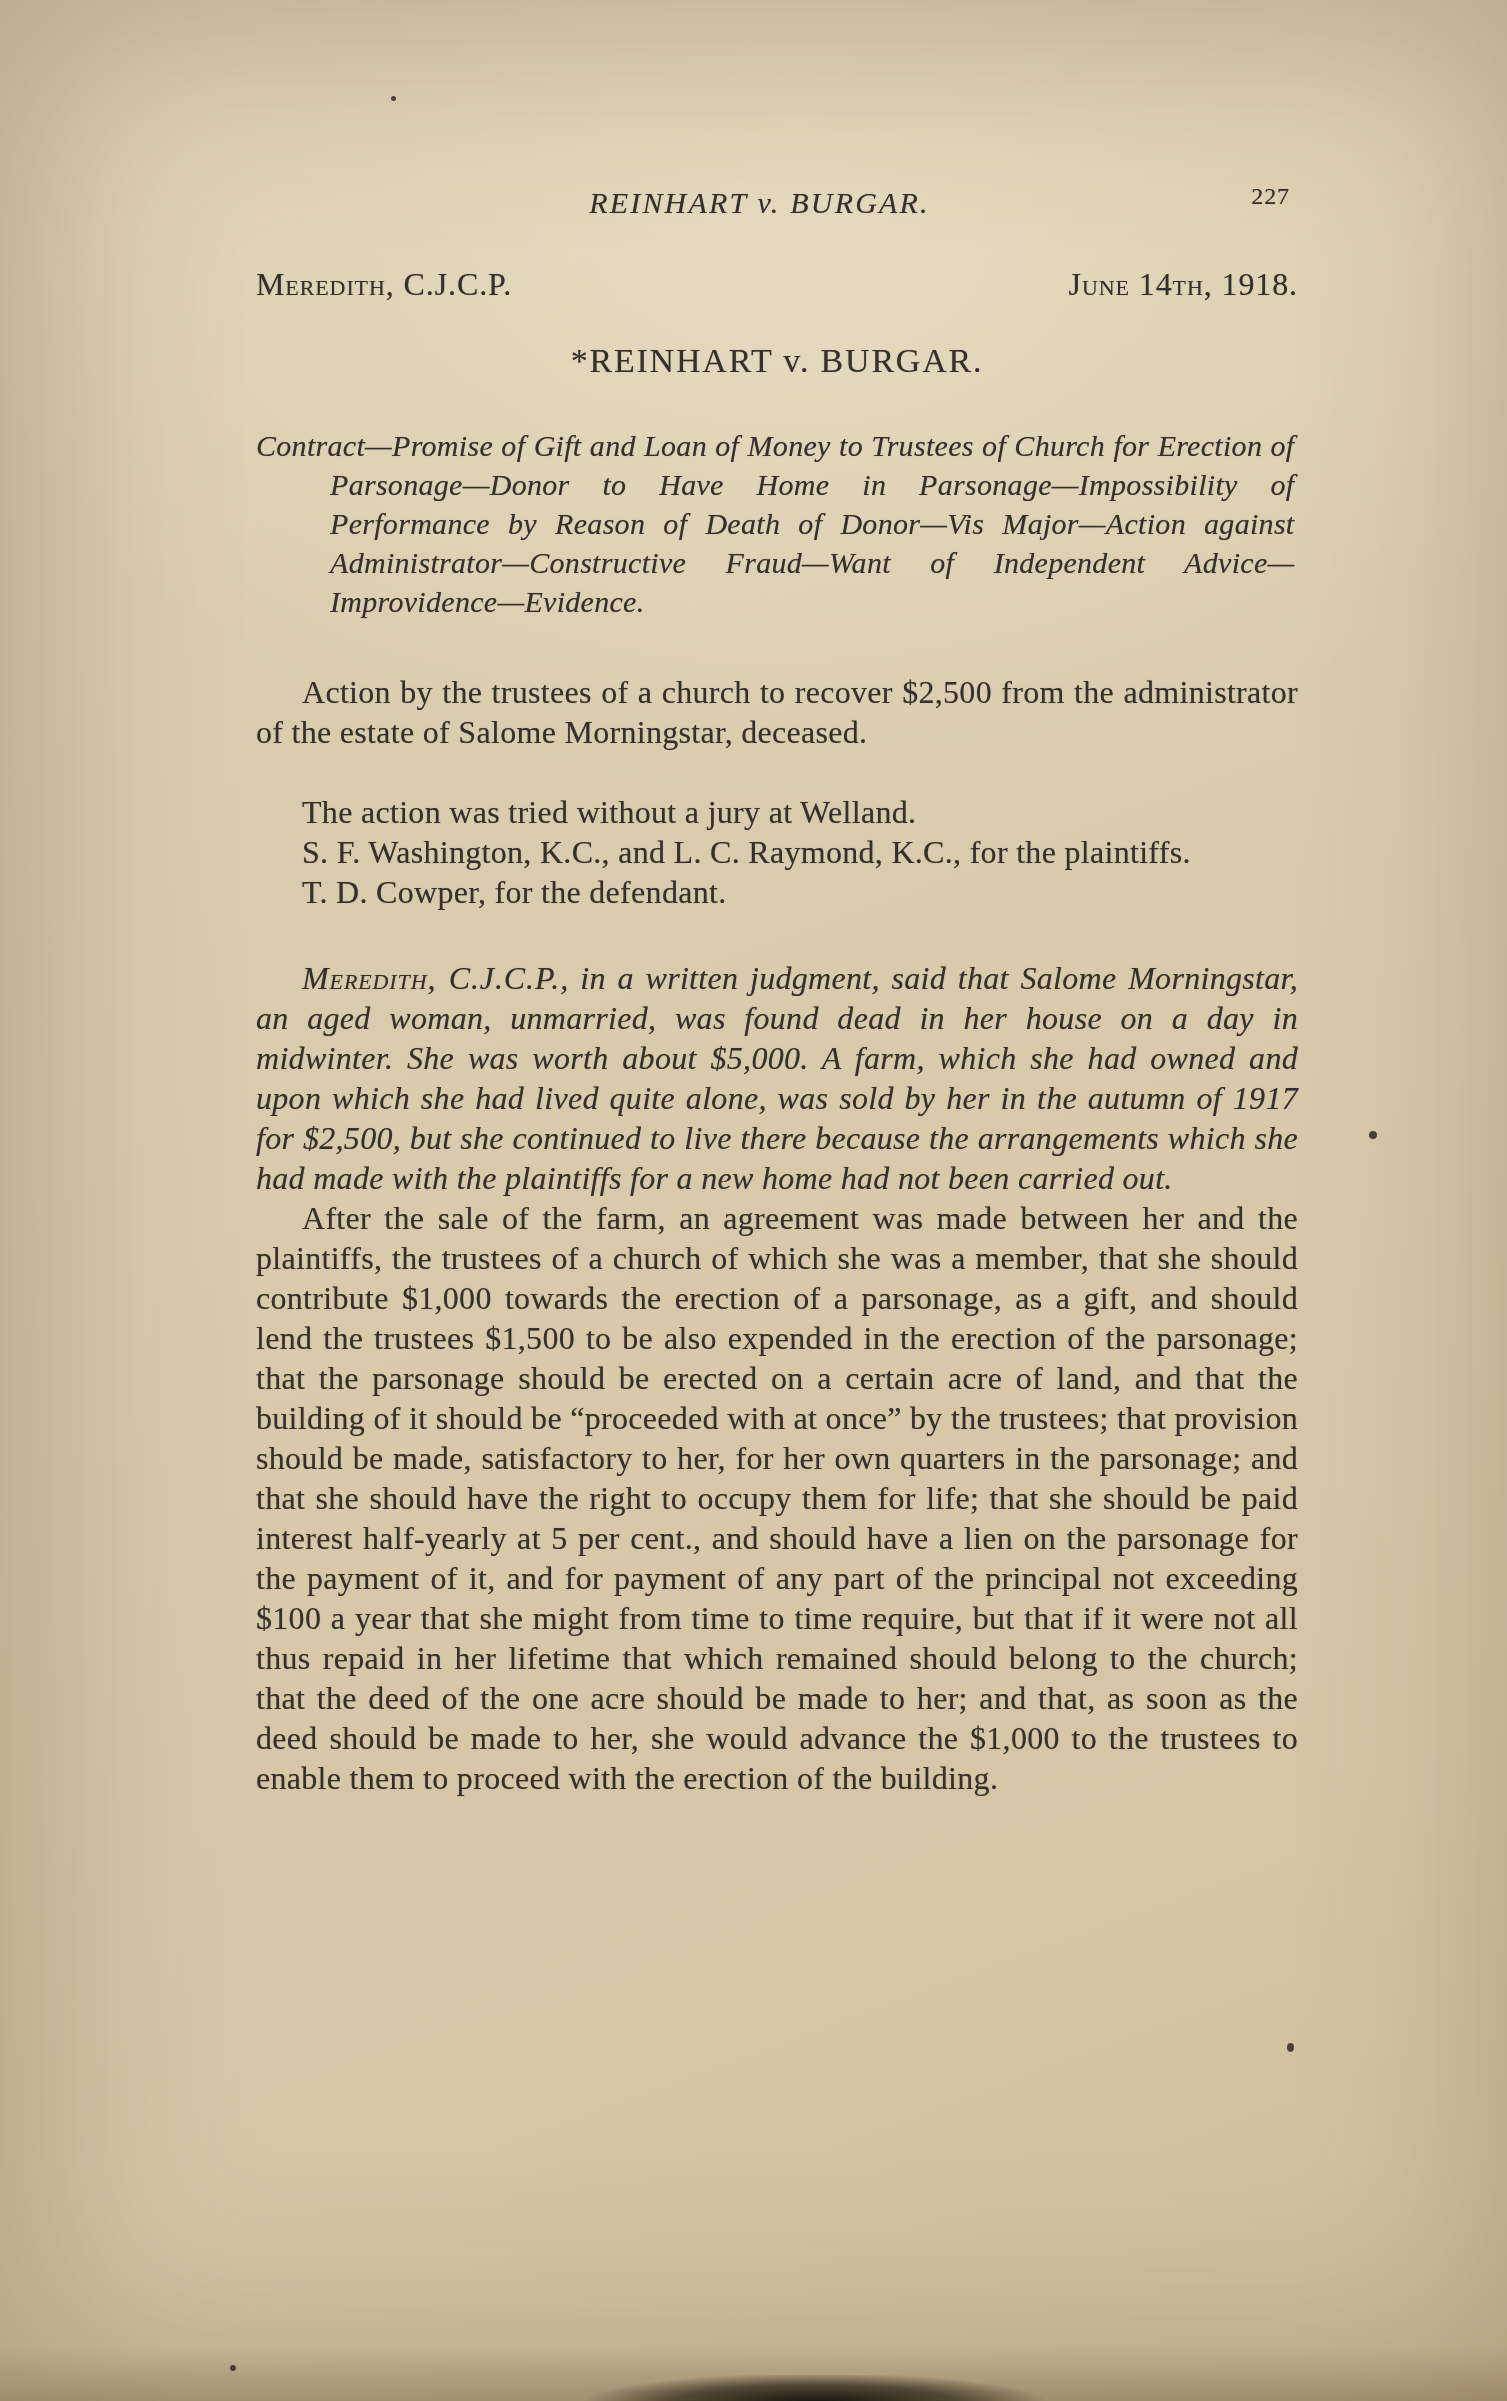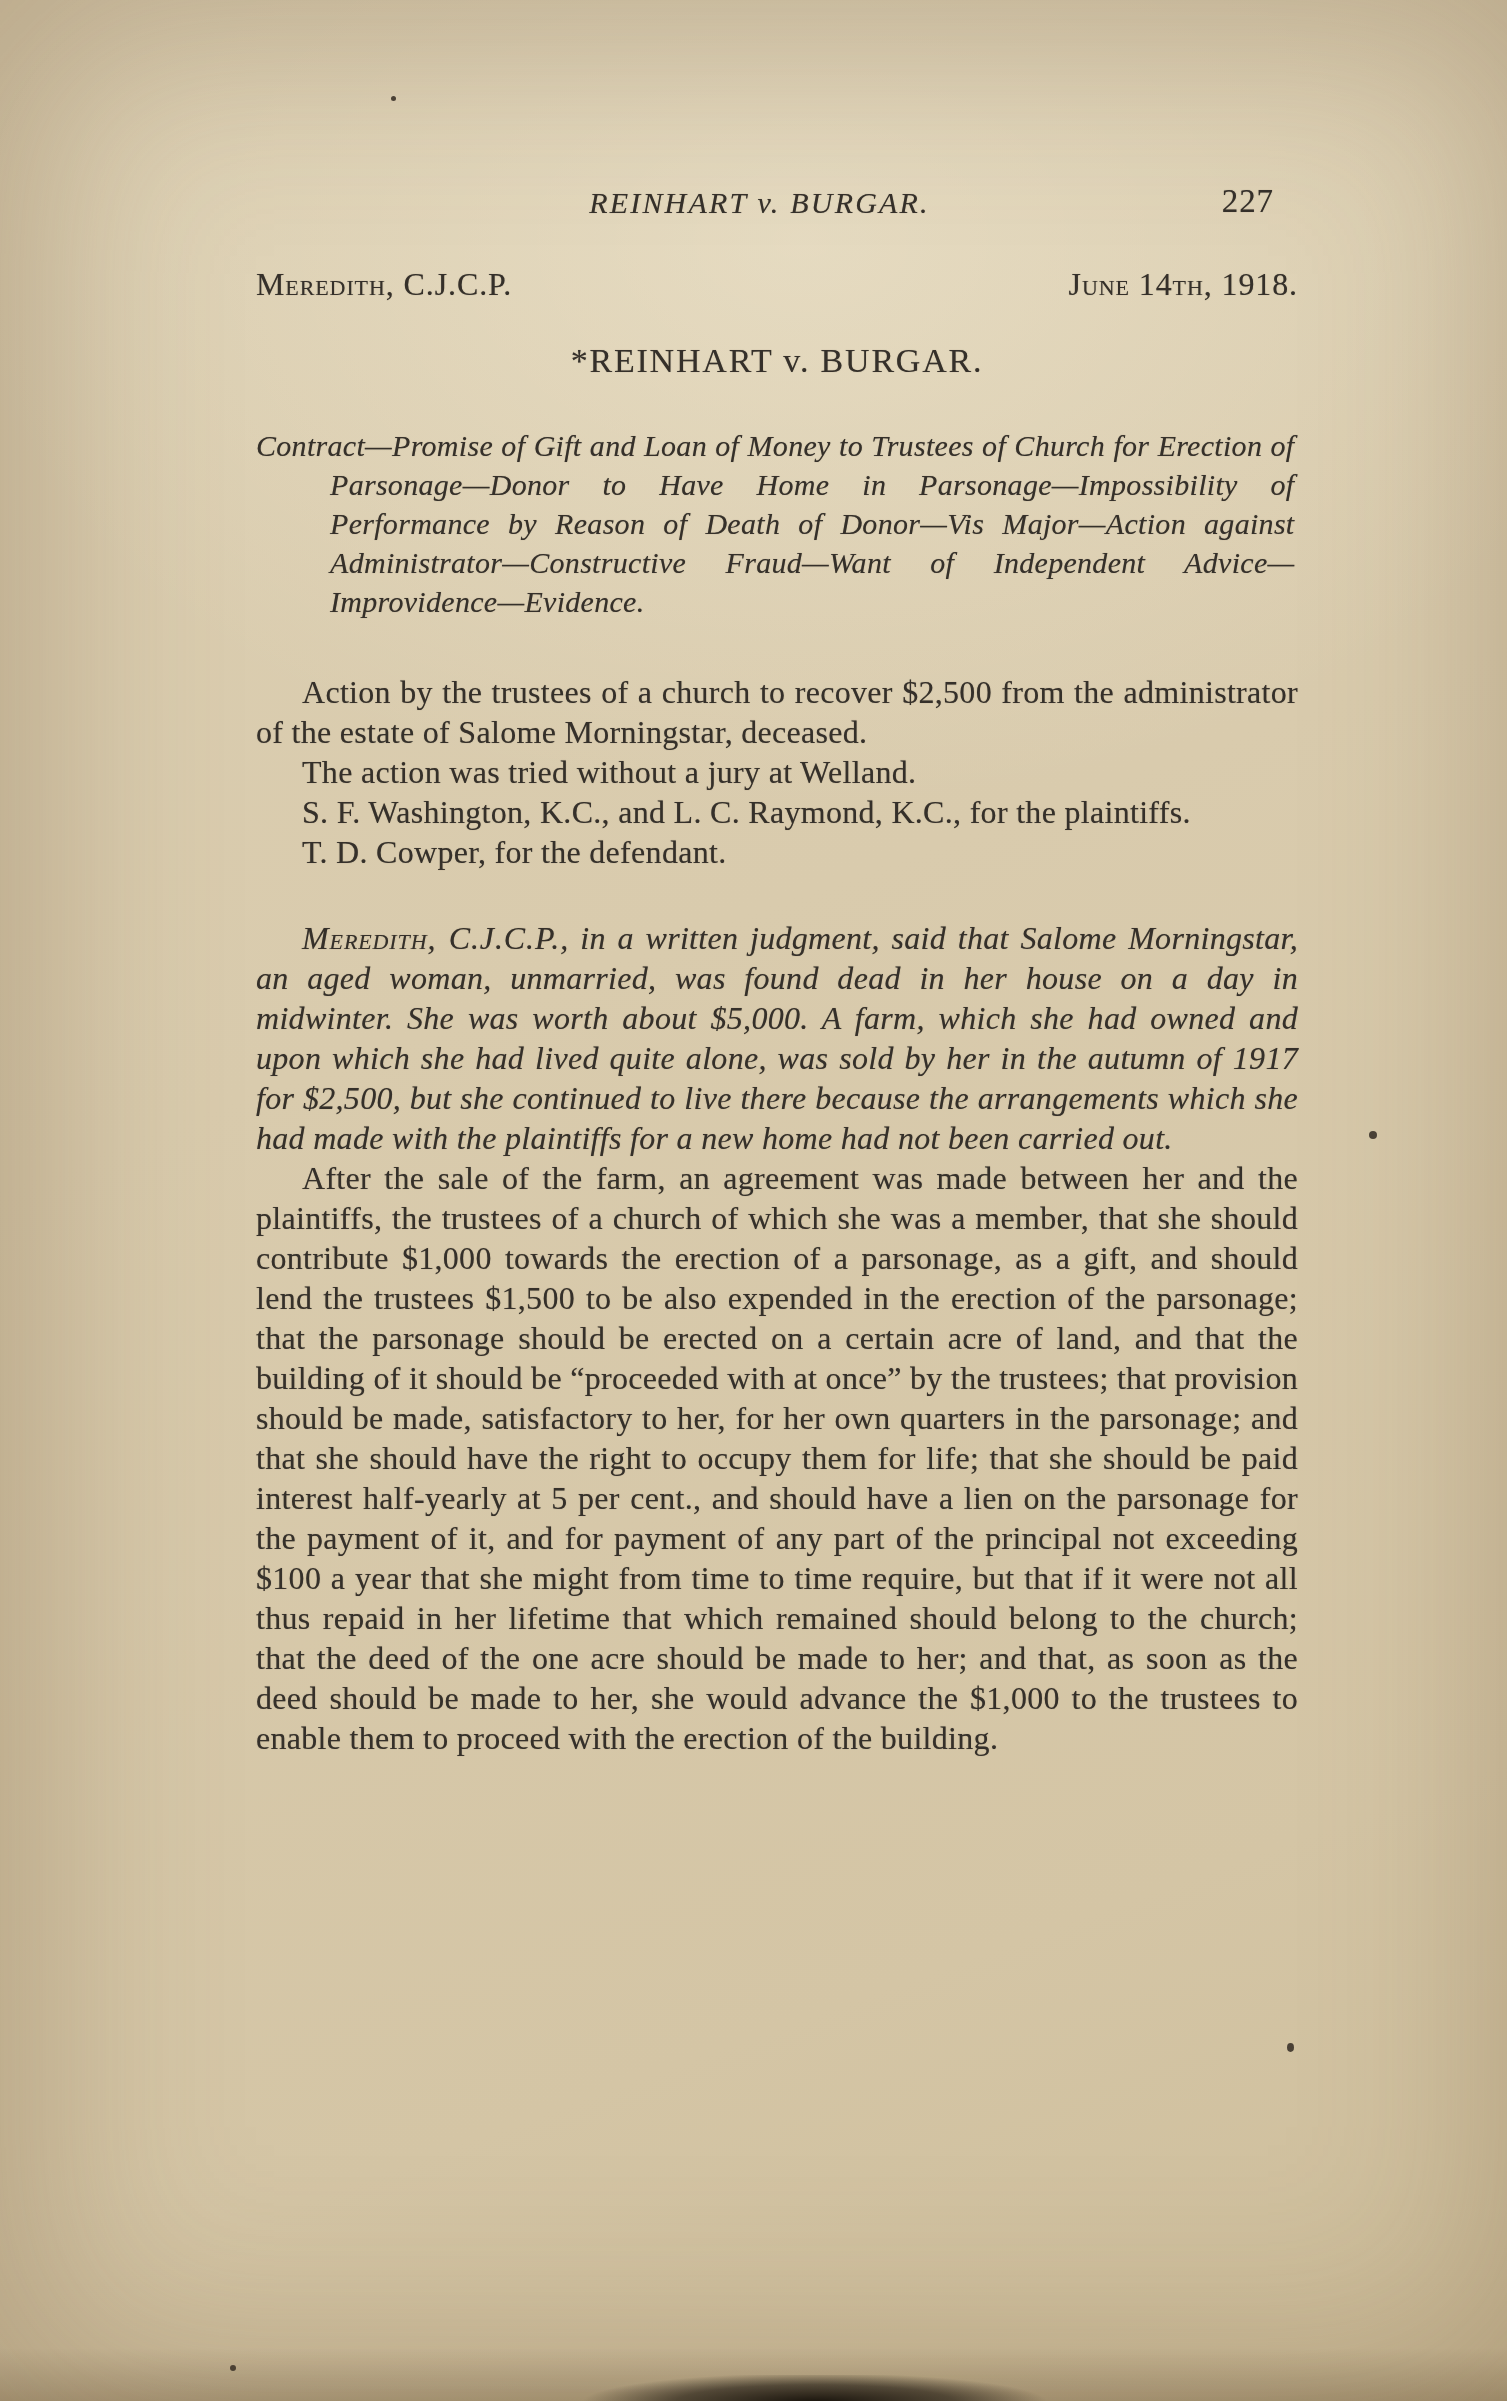--- a/index.html
+++ b/index.html
@@ -45,23 +45,23 @@
     position: absolute;
     left: 0;
     right: 35px;
     text-align: center;
     font-style: italic;
     font-size: 30px;
     letter-spacing: 2.2px;
   }
   .rh-page {
     position: absolute;
-    right: 24px;
+    right: 8px;
     top: -3.5px;
-    font-size: 33px;
+    font-size: 24px;
     letter-spacing: 0.9px;
   }
   
   .caption-row {
     display: flex;
     justify-content: space-between;
     align-items: baseline;
     font-size: 32px;
     margin-bottom: 39px;
   }
@@ -89,20 +89,21 @@
   }
   
   .body-par {
     font-size: 32px;
     line-height: 40px;
     text-align: justify;
     text-indent: 46px;
     margin: 0;
   }
   .gap-top {
+    margin-top: 40px;
   }
   .gap-top-lg {
     margin-top: 46px;
     font-style: italic;
   }
   
   .bottom-edge {
     position: absolute;
     bottom: 0;
     left: 517px;

